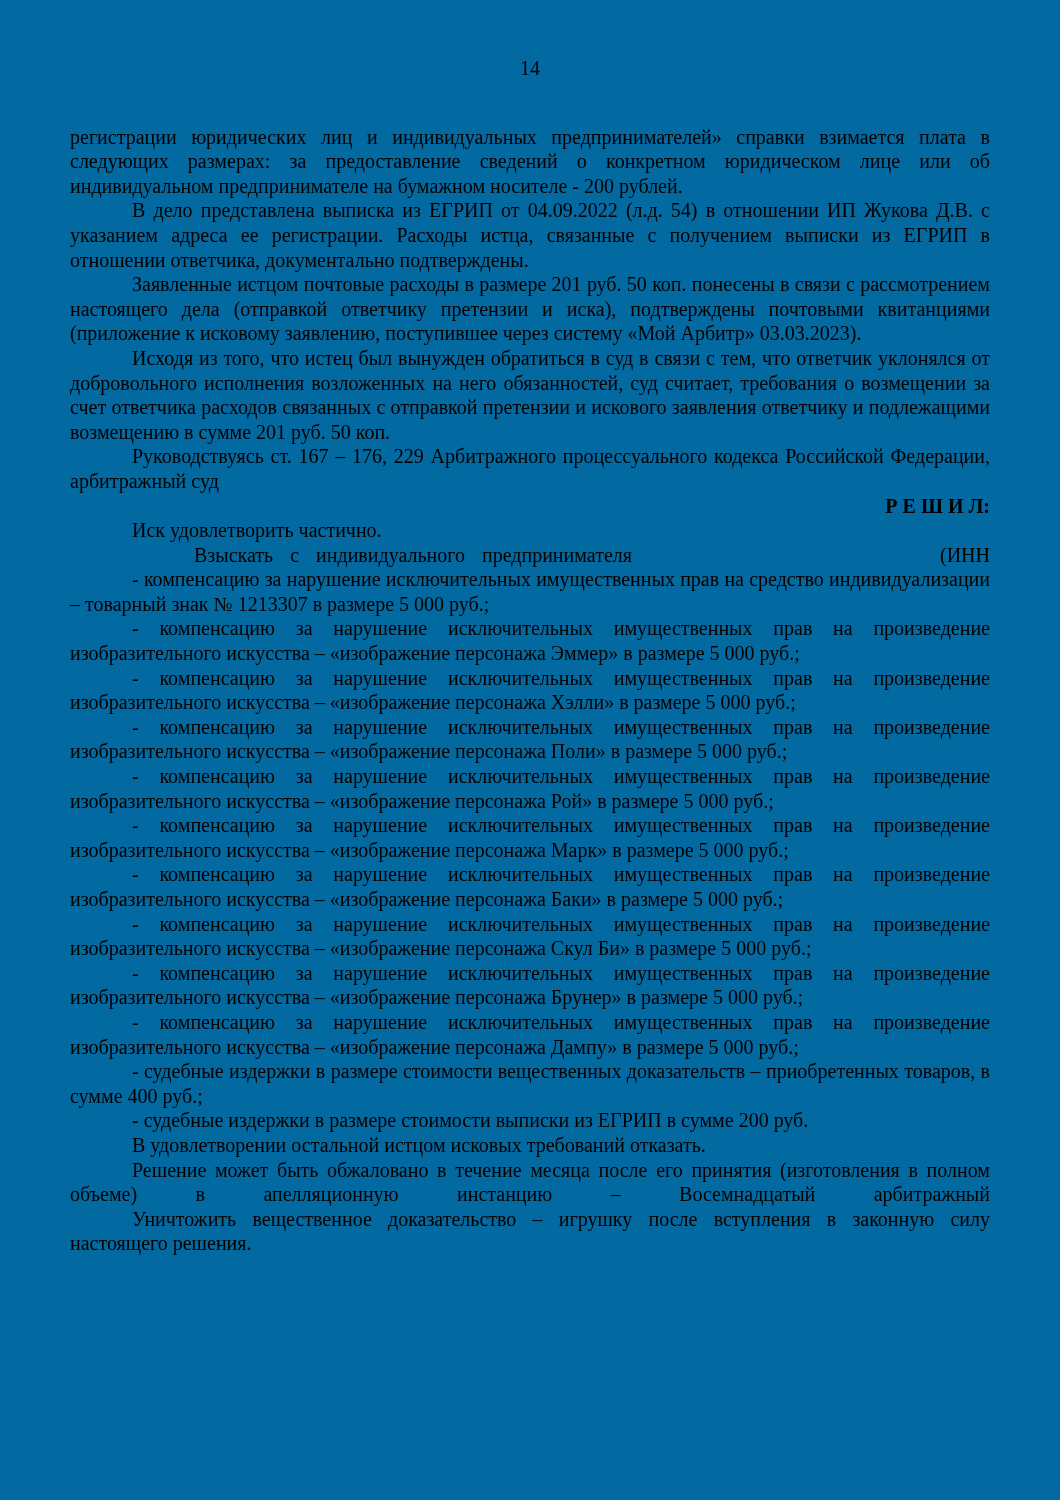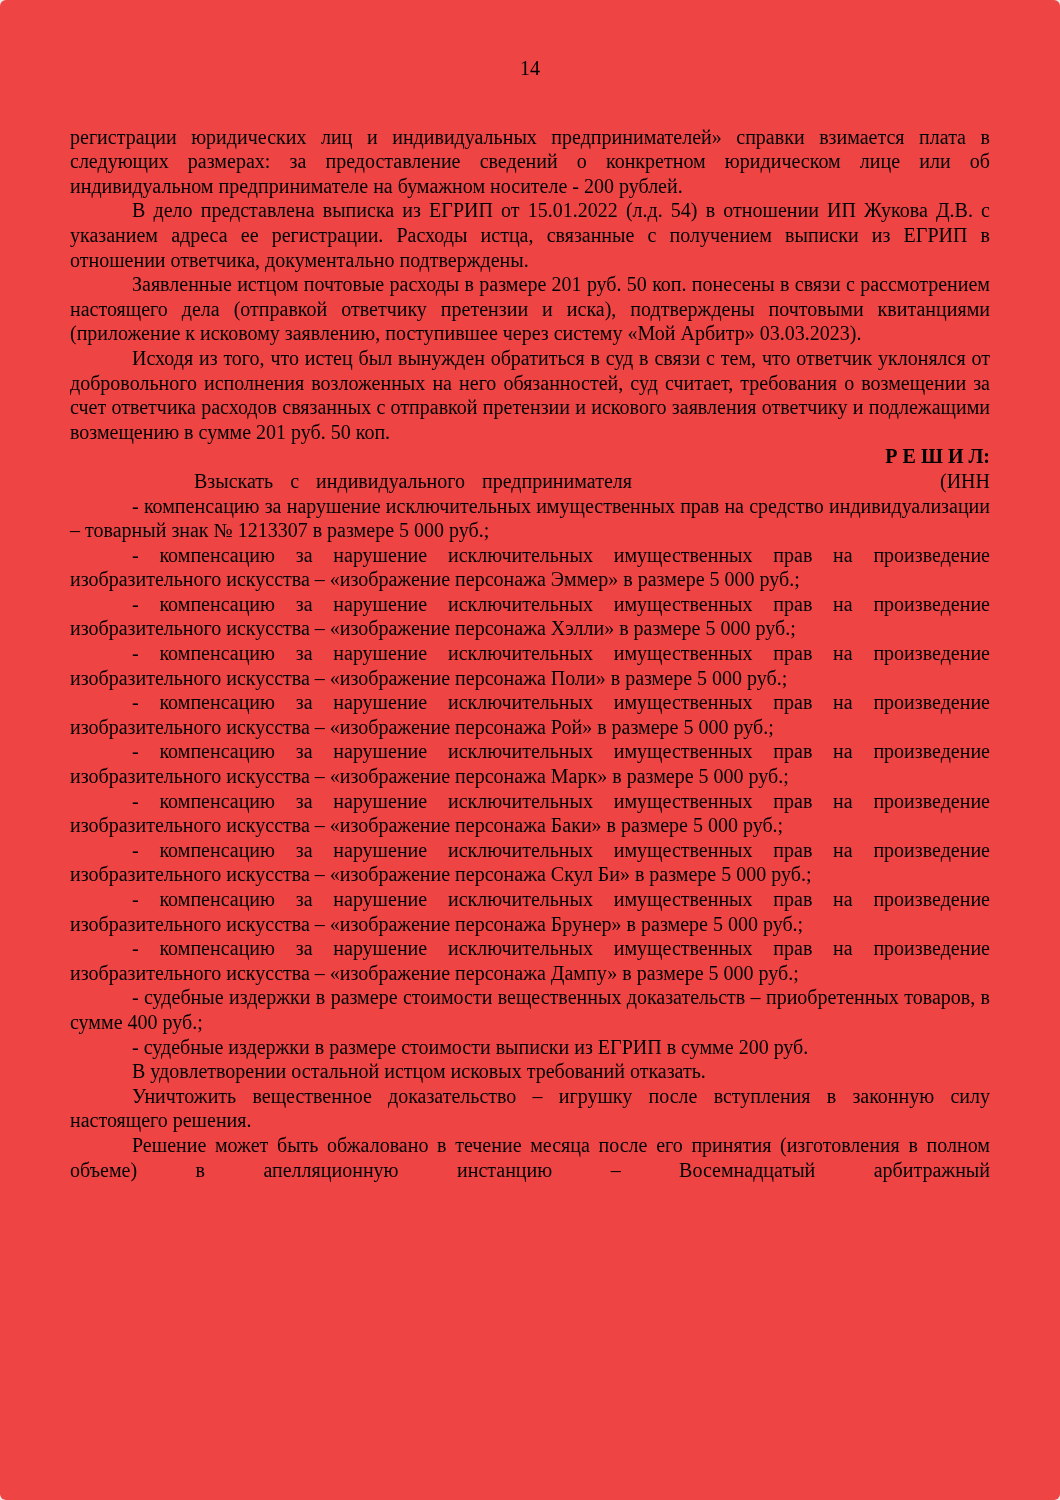--- a/index.html
+++ b/index.html
@@ -3,28 +3,27 @@
 <meta charset="utf-8">
 <style>
   html, body { margin: 0; padding: 0; }
   body {
     width: 1060px; height: 1500px;
     background: #e9e9e9;
     font-family: "Liberation Serif", "DejaVu Serif", serif;
   }
   .page {
     width: 1060px; height: 1500px;
-    background: #ef4444;
+    background: #0369a1;
     color: #000000;
     box-sizing: border-box;
     padding: 56px 70px 0 70px;
     font-size: 20px;
     line-height: 24.6px;
     overflow: hidden;
-    border-radius: 6px;
   }
   .page-number {
     text-align: center;
     margin-bottom: 44px;
   }
   .para {
     margin: 0;
     text-align: justify;
     text-indent: 62px;
   }
@@ -46,42 +45,44 @@
   .force-last { text-align-last: justify; }
 </style>
 </head>
 <body>
 
 <div class="page">
   <div class="page-number">14</div>
 
   <div>
     <p class="para no-indent">регистрации юридических лиц и индивидуальных предпринимателей» справки взимается плата в следующих размерах: за предоставление сведений о конкретном юридическом лице или об индивидуальном предпринимателе на бумажном носителе - 200 рублей.</p>
-    <p class="para">В дело представлена выписка из ЕГРИП от 15.01.2022 (л.д. 54) в отношении ИП Жукова Д.В. с указанием адреса ее регистрации. Расходы истца, связанные с получением выписки из ЕГРИП в отношении ответчика, документально подтверждены.</p>
+    <p class="para">В дело представлена выписка из ЕГРИП от 04.09.2022 (л.д. 54) в отношении ИП Жукова Д.В. с указанием адреса ее регистрации. Расходы истца, связанные с получением выписки из ЕГРИП в отношении ответчика, документально подтверждены.</p>
     <p class="para">Заявленные истцом почтовые расходы в размере 201 руб. 50 коп. понесены в связи с рассмотрением настоящего дела (отправкой ответчику претензии и иска), подтверждены почтовыми квитанциями (приложение к исковому заявлению, поступившее через систему «Мой Арбитр» 03.03.2023).</p>
     <p class="para">Исходя из того, что истец был вынужден обратиться в суд в связи с тем, что ответчик уклонялся от добровольного исполнения возложенных на него обязанностей, суд считает, требования о возмещении за счет ответчика расходов связанных с отправкой претензии и искового заявления ответчику и подлежащими возмещению в сумме 201 руб. 50 коп.</p>
+    <p class="para">Руководствуясь ст. 167 – 176, 229 Арбитражного процессуального кодекса Российской Федерации, арбитражный суд</p>
 
     <p class="para heading">Р Е Ш И Л:</p>
 
+    <p class="para">Иск удовлетворить частично.</p>
 
     <p class="para award-line">
       <span class="award-left">Взыскать с индивидуального предпринимателя</span>
       <span class="award-right">(ИНН</span>
     </p>
 
     <p class="para">- компенсацию за нарушение исключительных имущественных прав на средство индивидуализации – товарный знак № 1213307 в размере 5 000 руб.;</p>
     <p class="para">- компенсацию за нарушение исключительных имущественных прав на произведение изобразительного искусства – «изображение персонажа Эммер» в размере 5 000 руб.;</p>
     <p class="para">- компенсацию за нарушение исключительных имущественных прав на произведение изобразительного искусства – «изображение персонажа Хэлли» в размере 5 000 руб.;</p>
     <p class="para">- компенсацию за нарушение исключительных имущественных прав на произведение изобразительного искусства – «изображение персонажа Поли» в размере 5 000 руб.;</p>
     <p class="para">- компенсацию за нарушение исключительных имущественных прав на произведение изобразительного искусства – «изображение персонажа Рой» в размере 5 000 руб.;</p>
     <p class="para">- компенсацию за нарушение исключительных имущественных прав на произведение изобразительного искусства – «изображение персонажа Марк» в размере 5 000 руб.;</p>
     <p class="para">- компенсацию за нарушение исключительных имущественных прав на произведение изобразительного искусства – «изображение персонажа Баки» в размере 5 000 руб.;</p>
     <p class="para">- компенсацию за нарушение исключительных имущественных прав на произведение изобразительного искусства – «изображение персонажа Скул Би» в размере 5 000 руб.;</p>
     <p class="para">- компенсацию за нарушение исключительных имущественных прав на произведение изобразительного искусства – «изображение персонажа Брунер» в размере 5 000 руб.;</p>
     <p class="para">- компенсацию за нарушение исключительных имущественных прав на произведение изобразительного искусства – «изображение персонажа Дампу» в размере 5 000 руб.;</p>
     <p class="para">- судебные издержки в размере стоимости вещественных доказательств – приобретенных товаров, в сумме 400 руб.;</p>
     <p class="para">- судебные издержки в размере стоимости выписки из ЕГРИП в сумме 200 руб.</p>
 
     <p class="para">В удовлетворении остальной истцом исковых требований отказать.</p>
+    <p class="para force-last">Решение может быть обжаловано в течение месяца после его принятия (изготовления в полном объеме) в апелляционную инстанцию – Восемнадцатый арбитражный</p>
     <p class="para">Уничтожить вещественное доказательство – игрушку после вступления в законную силу настоящего решения.</p>
-    <p class="para force-last">Решение может быть обжаловано в течение месяца после его принятия (изготовления в полном объеме) в апелляционную инстанцию – Восемнадцатый арбитражный</p>
   </div>
 </div>
 
 </body></html>

